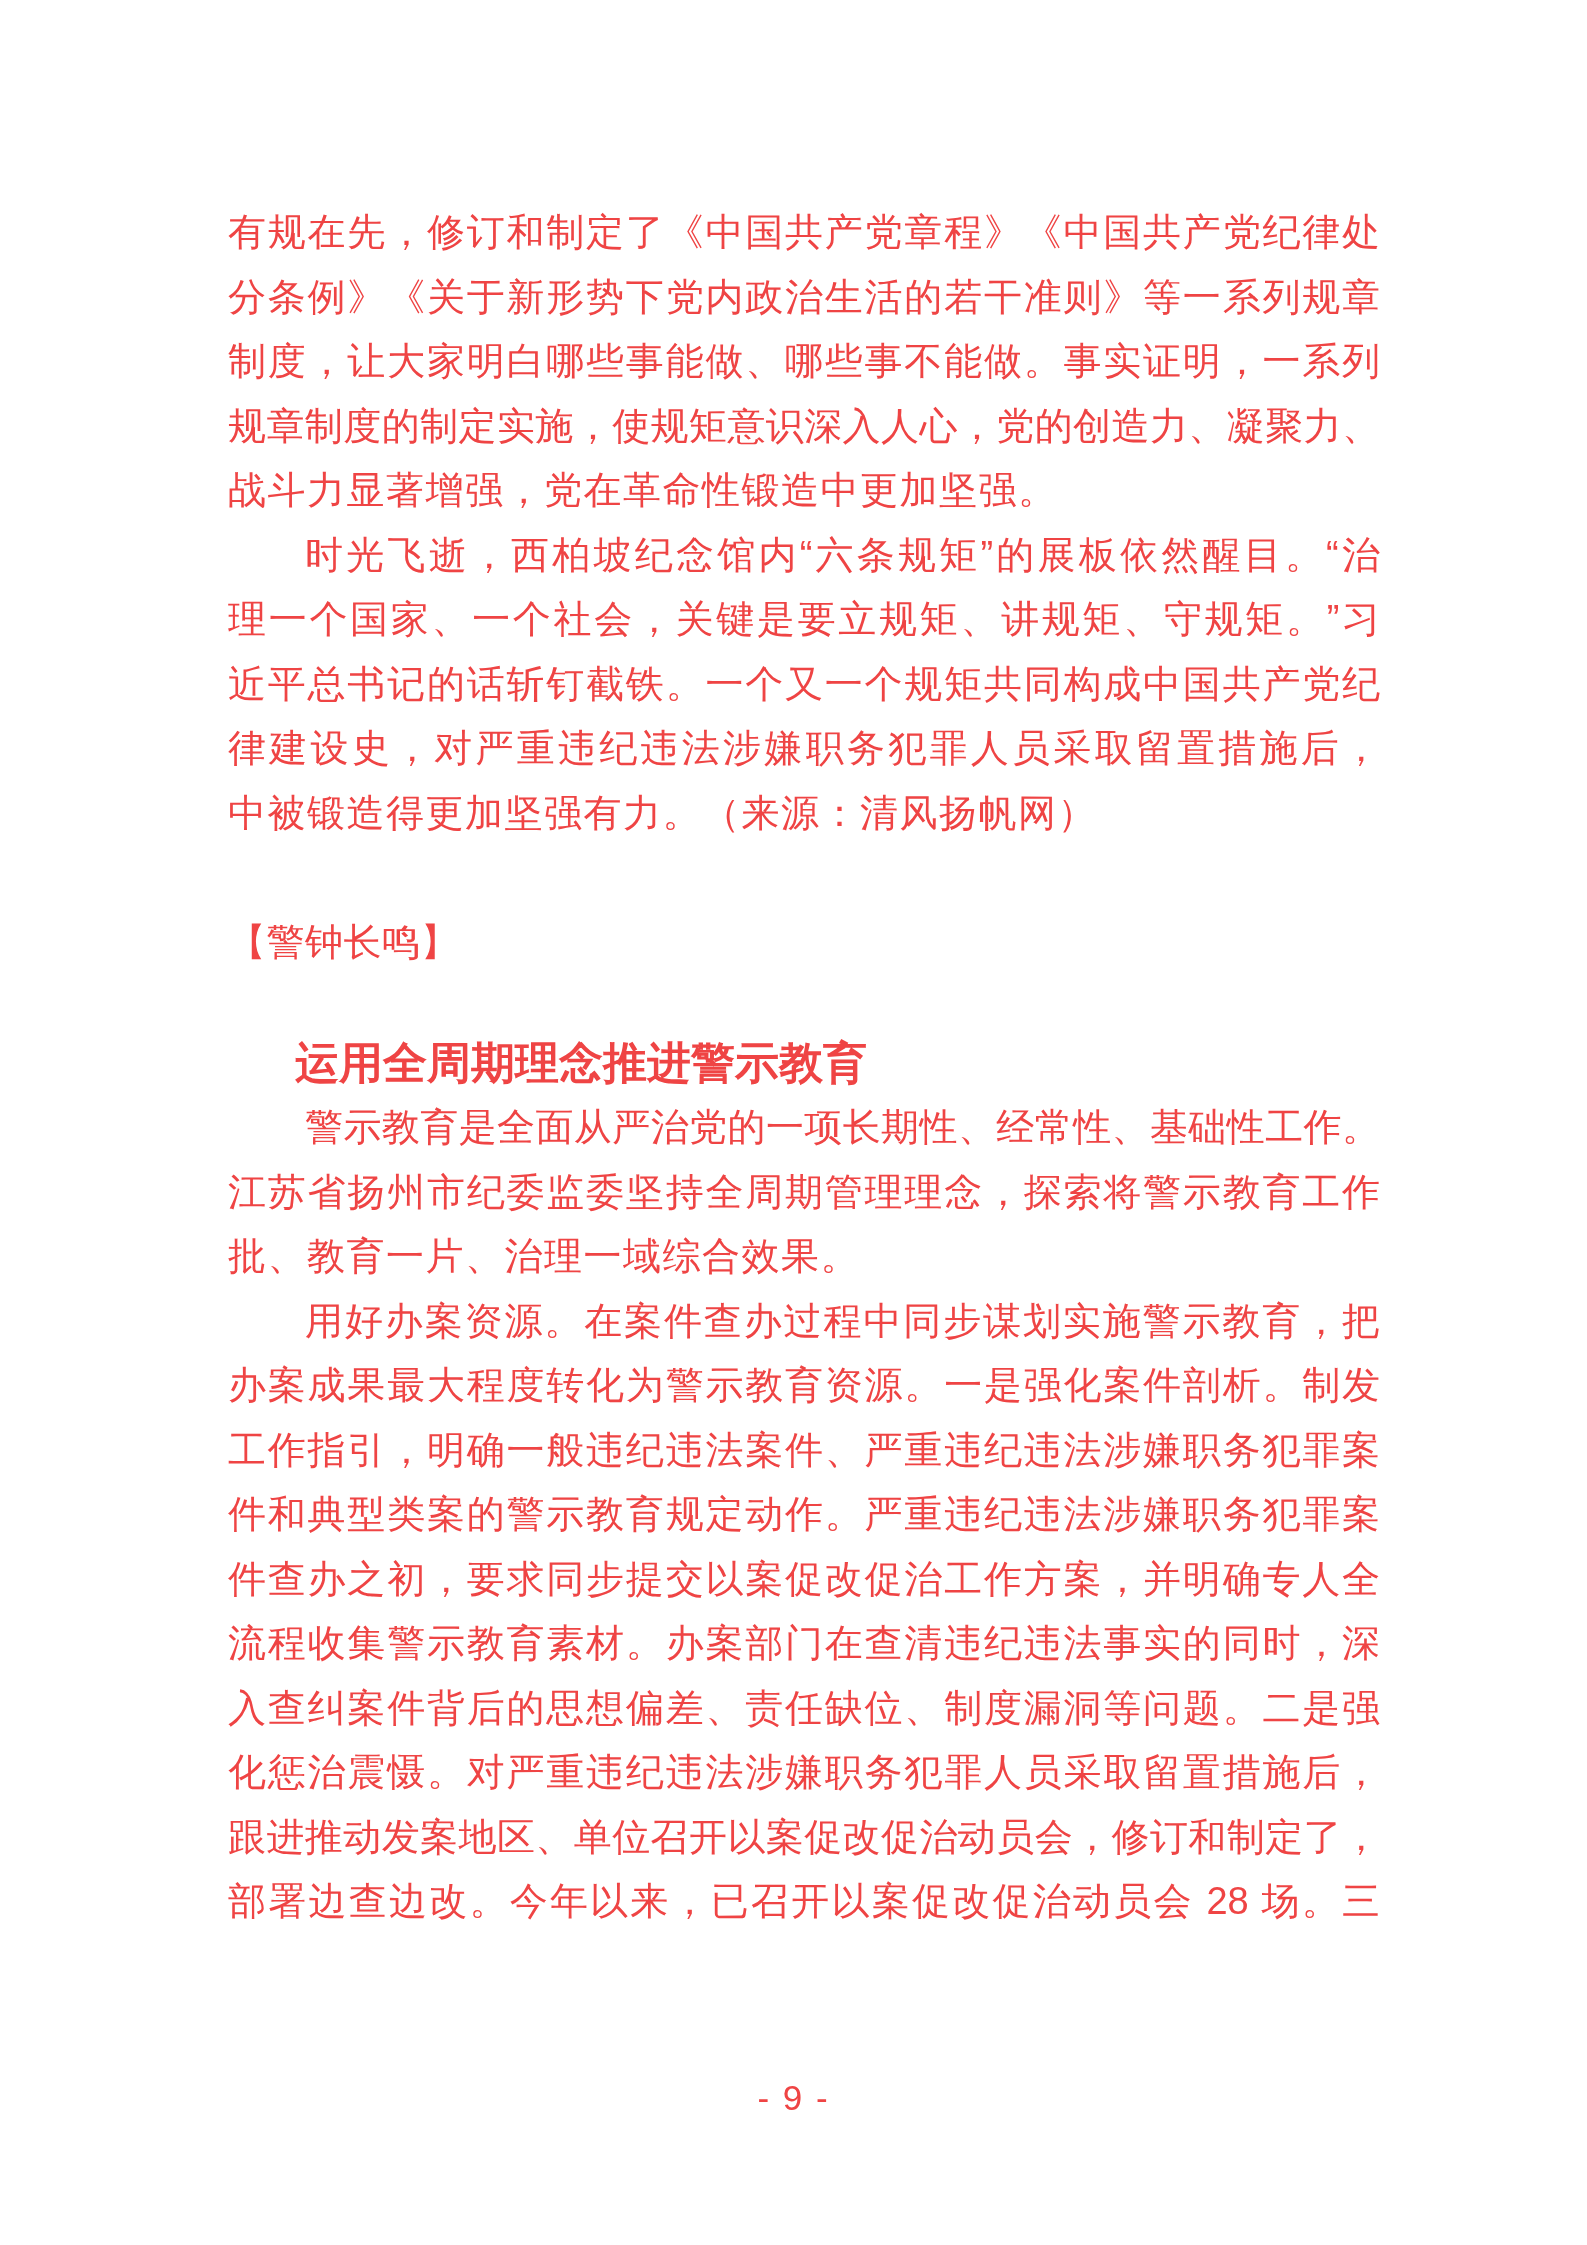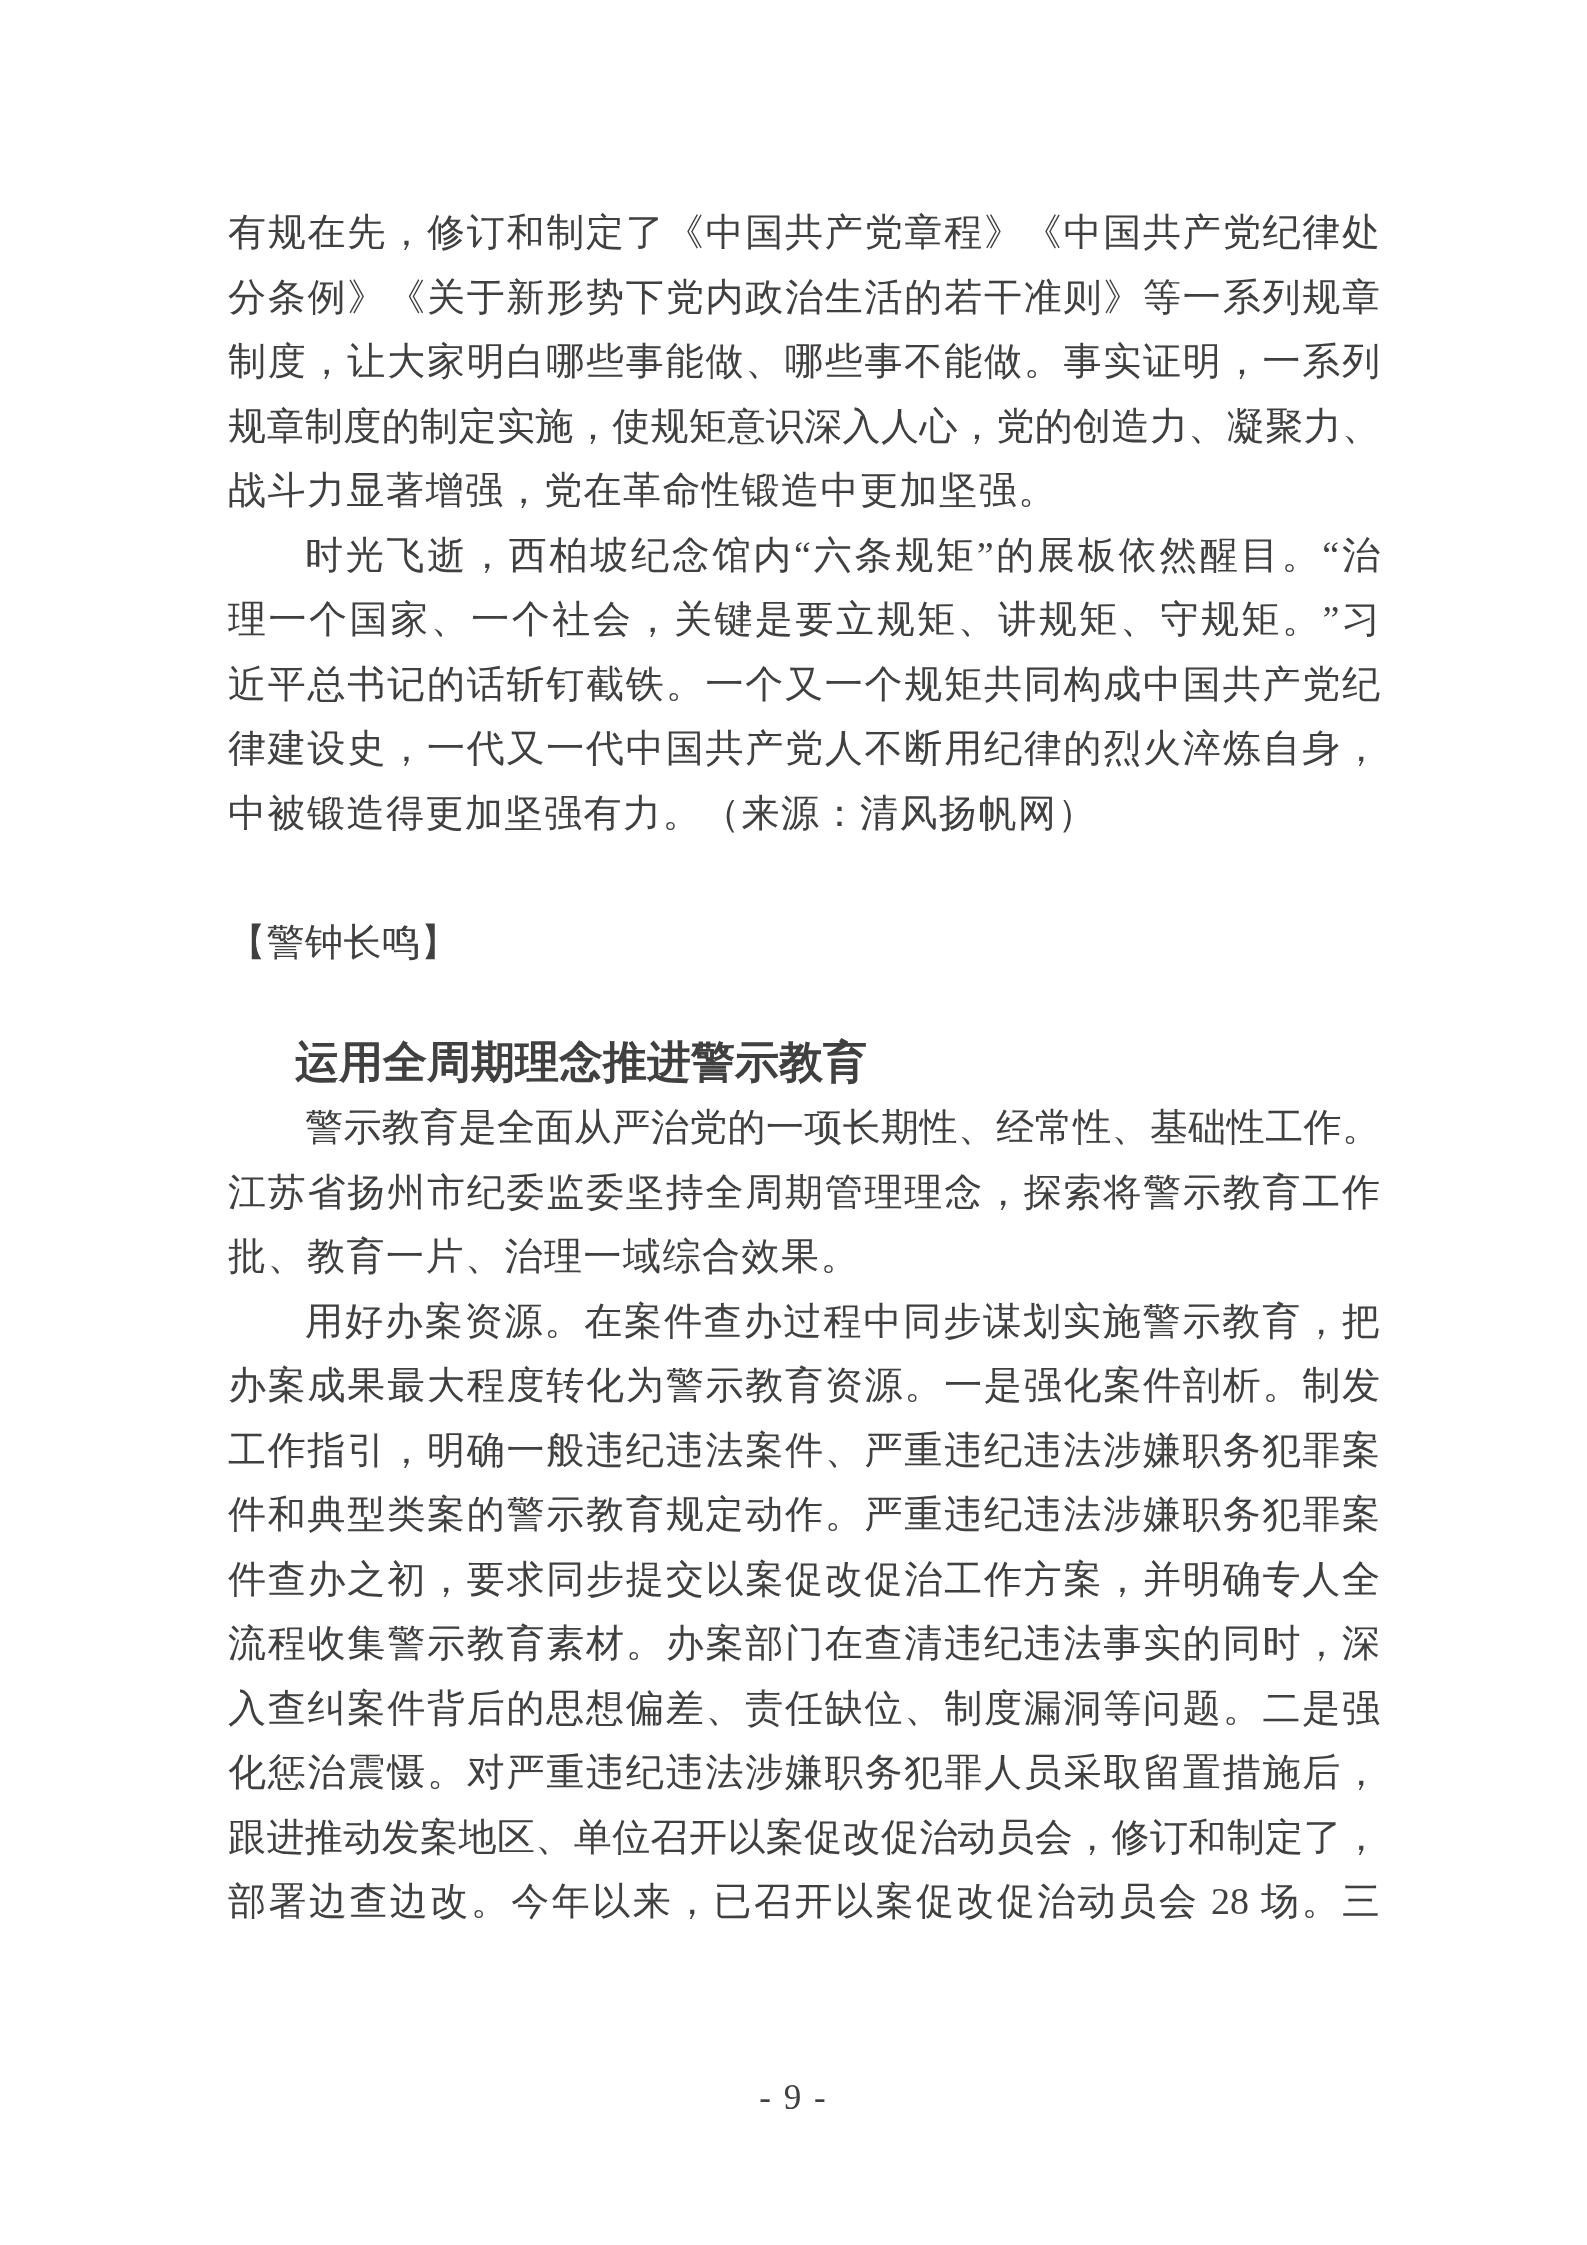--- a/index.html
+++ b/index.html
@@ -5,22 +5,22 @@
   html, body {
     margin: 0;
     padding: 0;
     background: #ffffff;
   }
   .page {
     position: relative;
     width: 1423px;
     height: 2245px;
     background: #ffffff;
-    color: #404040;
-    font-family: Liberation Serif, serif;
+    color: #ef4444;
+    font-family: Liberation Sans, sans-serif;
     overflow: hidden;
   }
   .doc {
     position: absolute;
     left: 228px;
     top: 200px;
     width: 1152px;
   }
   .ln {
     height: 64.5px;
@@ -76,21 +76,21 @@
 <div class="page">
   <div class="doc" id="doc-body">
       <div class="ln just">有规在先，修订和制定了《中国共产党章程》《中国共产党纪律处</div>
       <div class="ln just">分条例》《关于新形势下党内政治生活的若干准则》等一系列规章</div>
       <div class="ln just">制度，让大家明白哪些事能做、哪些事不能做。事实证明，一系列</div>
       <div class="ln just">规章制度的制定实施，使规矩意识深入人心，党的创造力、凝聚力、</div>
       <div class="ln end">战斗力显著增强，党在革命性锻造中更加坚强。</div>
       <div class="ln just ind">时光飞逝，西柏坡纪念馆内“六条规矩”的展板依然醒目。“治</div>
       <div class="ln just">理一个国家、一个社会，关键是要立规矩、讲规矩、守规矩。”习</div>
       <div class="ln just">近平总书记的话斩钉截铁。一个又一个规矩共同构成中国共产党纪</div>
-      <div class="ln just">律建设史，一代又一代中国共产党人不断用纪律的烈火淬炼自身，</div>
+      <div class="ln just">律建设史，对严重违纪违法涉嫌职务犯罪人员采取留置措施后，</div>
       <div class="ln end">中被锻造得更加坚强有力。（来源：清风扬帆网）</div>
       <div class="blank"></div>
       <div class="ln section">【警钟长鸣】</div>
       <div class="blank-s"></div>
       <div class="ttl">运用全周期理念推进警示教育</div>
       <div class="ln just ind">警示教育是全面从严治党的一项长期性、经常性、基础性工作。</div>
       <div class="ln just">江苏省扬州市纪委监委坚持全周期管理理念，探索将警示教育工作</div>
       <div class="ln end">批、教育一片、治理一域综合效果。</div>
       <div class="ln just ind">用好办案资源。在案件查办过程中同步谋划实施警示教育，把</div>
       <div class="ln just">办案成果最大程度转化为警示教育资源。一是强化案件剖析。制发</div>

